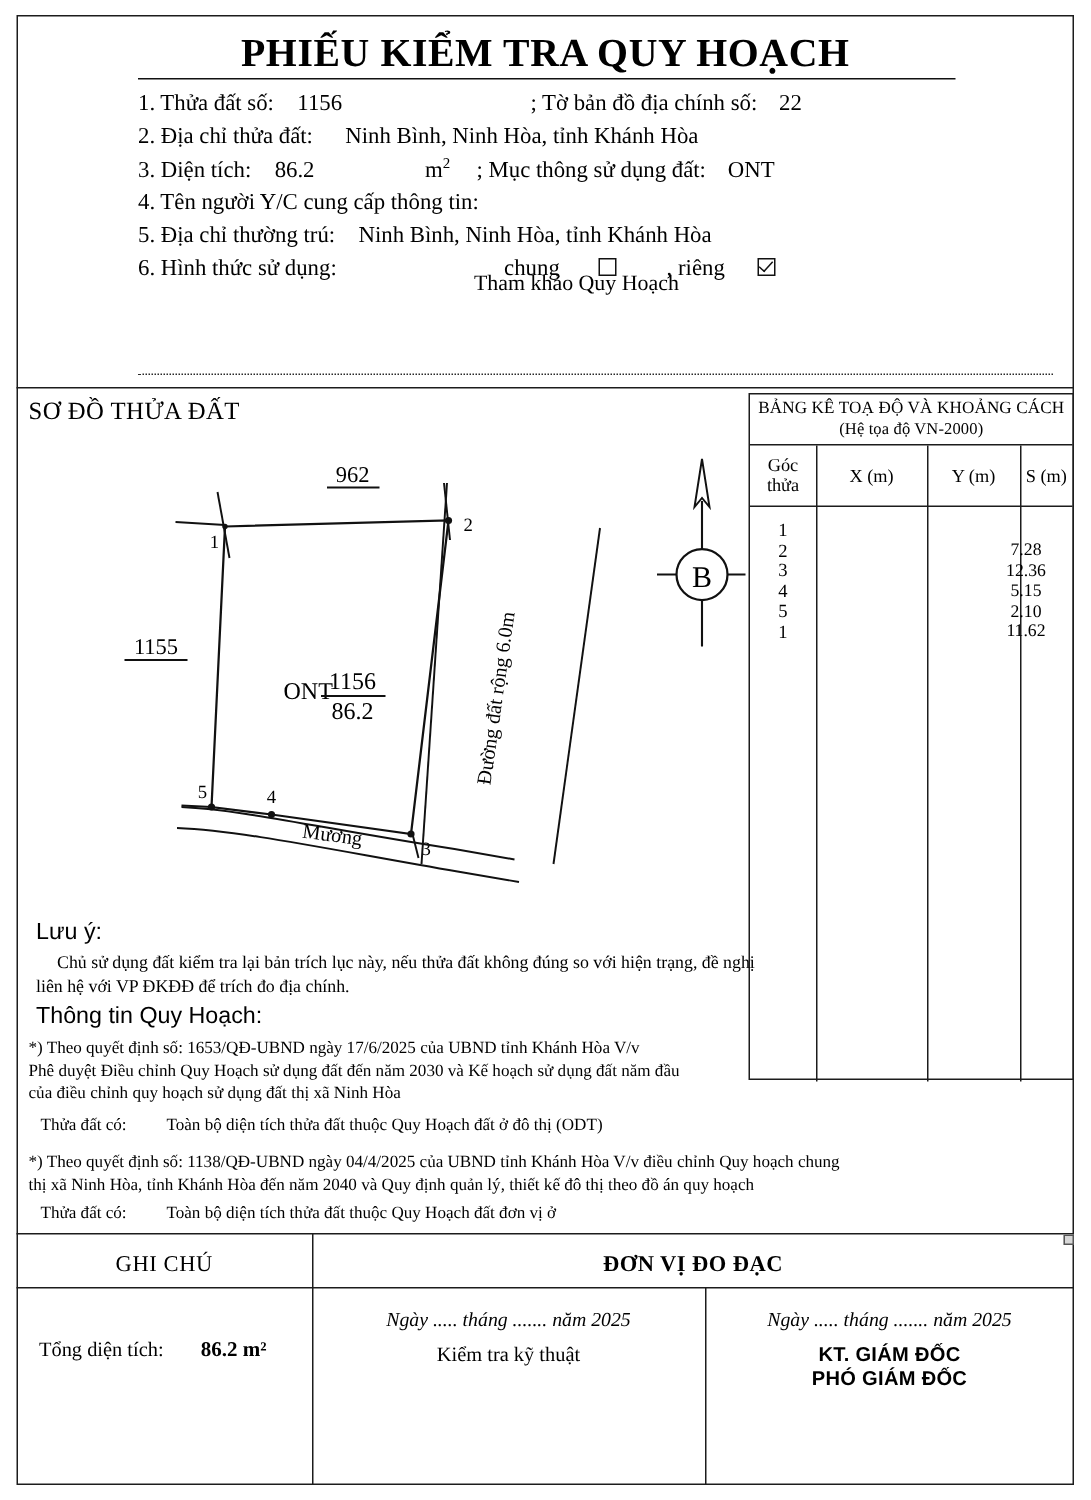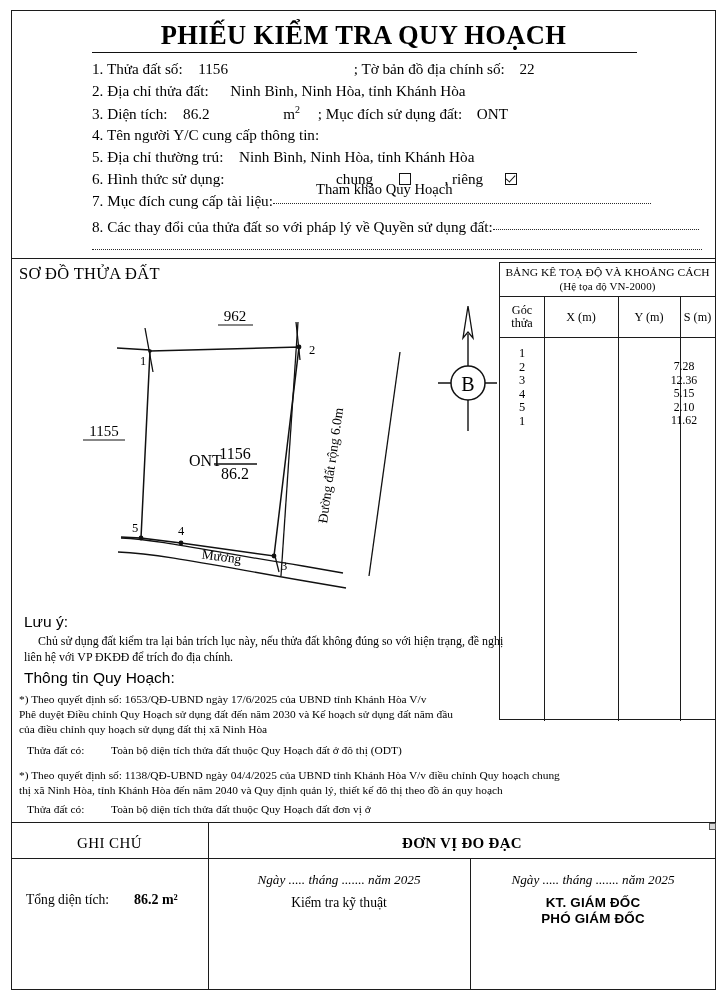--- a/index.html
+++ b/index.html
@@ -120,21 +120,21 @@
     <span class="val">Ninh Bình, Ninh Hòa, tỉnh Khánh Hòa</span>
   </div>
 
   <div class="fline" style="left:92px;top:104px;">
     <span class="lbl">3. Diện tích:</span>
     <span style="display:inline-block;width:8px"></span>
     <span class="val">86.2</span>
     <span style="display:inline-block;width:66px"></span>
     <span class="lbl"><span>m</span><span class="sup">2</span></span>
     <span style="display:inline-block;width:10px"></span>
-    <span class="lbl">; Mục đích sử dụng đất:</span>
+    <span class="lbl">; Mục thông sử dụng đất:</span>
     <span style="display:inline-block;width:7px"></span>
     <span class="val">ONT</span>
   </div>
 
   <div class="fline" style="left:92px;top:126px;">4. Tên người Y/C cung cấp thông tin:</div>
 
   <div class="fline" style="left:92px;top:148px;">
     <span class="lbl">5. Địa chỉ thường trú:</span>
     <span style="display:inline-block;width:8px"></span>
     <span class="val">Ninh Bình, Ninh Hòa, tỉnh Khánh Hòa</span>
@@ -145,28 +145,22 @@
     <span style="display:inline-block;width:104px"></span>
     <span class="lbl">chung</span>
     <span style="display:inline-block;width:18px"></span>
     <span class="cbox"></span>
     <span style="display:inline-block;width:26px"></span>
     <span class="lbl">, riêng</span>
     <span style="display:inline-block;width:14px"></span>
     <span class="cbox checked"></span>
   </div>
 
-  <div class="fline" style="left:92px;top:192px;">
-    <span class="lbl">7. Mục đích cung cấp tài liệu:</span><span class="dotted" style="width:378px"></span>
-  </div>
   <div class="fill-over" style="left:280px;top:181px;margin-left:36px;">Tham khảo Quy Hoạch</div>
 
-  <div class="fline" style="left:92px;top:218px;">
-    <span class="lbl">8. Các thay đổi của thửa đất so với pháp lý về Quyền sử dụng đất:</span><span class="dotted" style="width:206px"></span>
-  </div>
   <div class="fline" style="left:92px;top:238px;">
     <span class="dotted" style="width:610px"></span>
   </div>
 
   <div class="hdiv" style="top:258px;"></div>
 
   <div id="sodo-label">SƠ ĐỒ THỬA ĐẤT</div>
 
   <svg id="diagram" viewBox="0 0 484 320">
 

